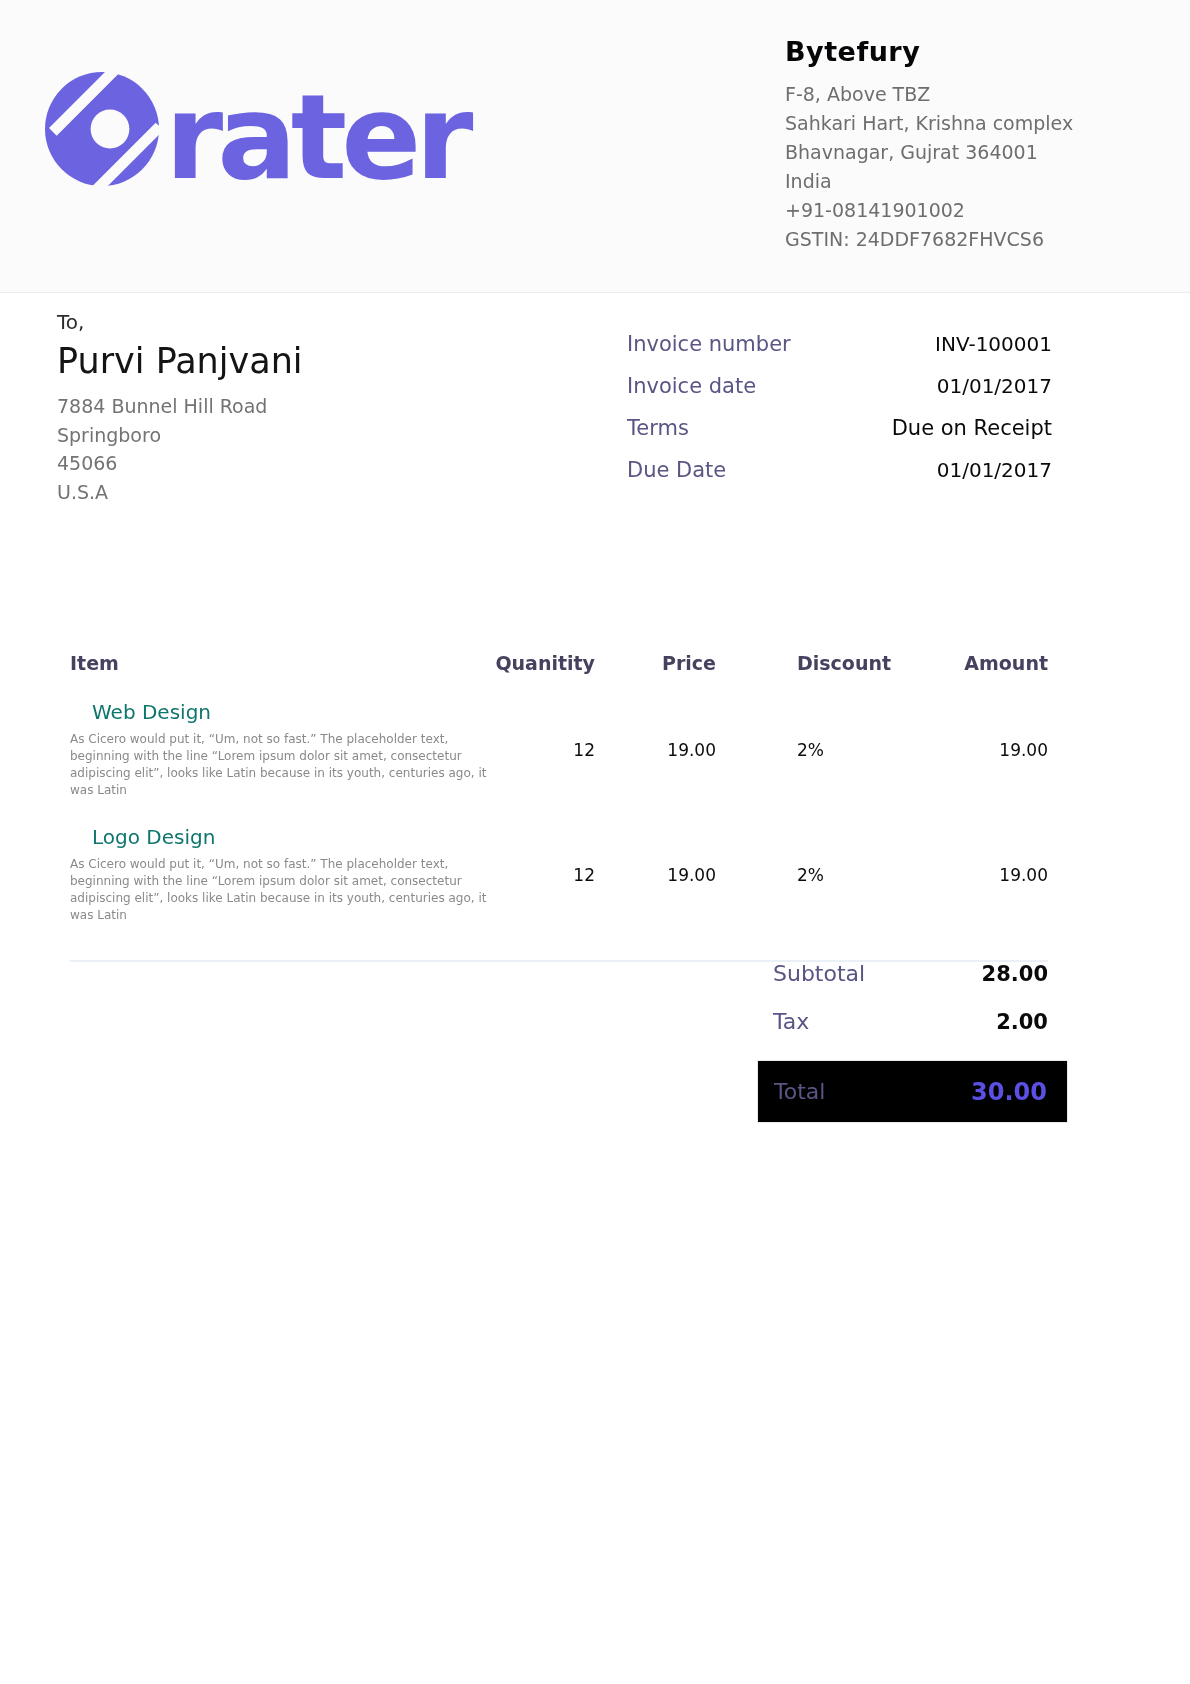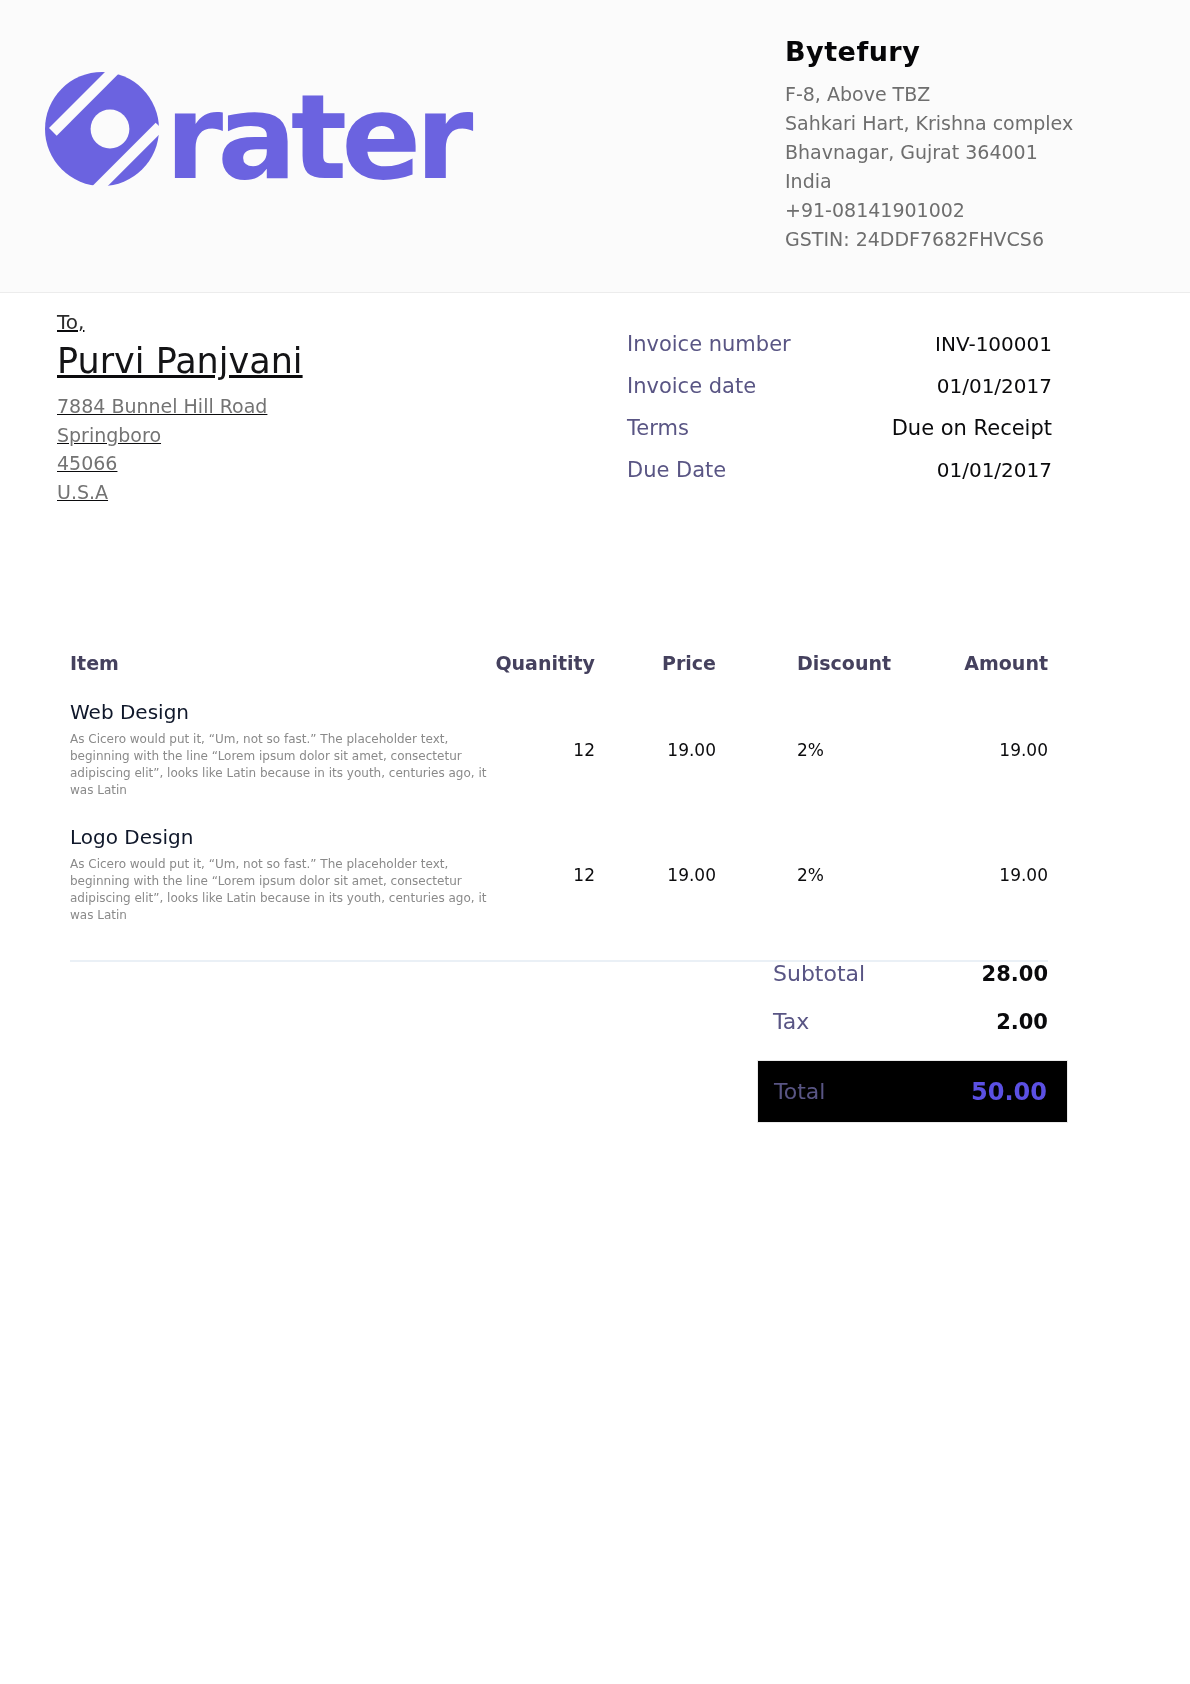--- a/index.html
+++ b/index.html
@@ -26,42 +26,42 @@
     letter-spacing:-6px; color:#6b63e0;
     transform:translateY(6px);
   }
   .company {
     position:absolute; left:785px; top:36px; width:360px;
   }
   .company-name { font-size:27px; font-weight:700; color:#060608; letter-spacing:0.5px; }
   .company-address { margin-top:13px; font-size:19px; color:#6e6e6e; line-height:29px; }
 
   
-  .bill-to { position:absolute; left:57px; top:310px; width:420px;text-decoration:underline; }
+  .bill-to { position:absolute; left:57px; top:310px; width:420px; }
   .bill-to-label { font-size:20px; color:#2b2b2b; }
   .bill-to-name { margin-top:7px; font-size:35px; color:#141416; }
   .bill-to-address { margin-top:11px; font-size:19px; color:#737373; line-height:28.5px; }
 
   
   .meta { position:absolute; left:627px; top:332px; width:425px; }
   .meta-row { display:flex; justify-content:space-between; align-items:baseline; margin-bottom:15px; height:27px; }
   .meta-label { font-size:21px; color:#595584; }
   .meta-value { font-size:20px; color:#0a0a0c; }
 
   
   .items { position:absolute; left:70px; top:652px; width:978px; }
   .thead { display:flex; font-size:19px; font-weight:700; color:#45415e; }
   .col-item { flex:1; min-width:0; }
   .col-qty { width:108px; text-align:right; }
   .col-price { width:121px; text-align:right; }
   .col-gap { width:81px; }
   .col-discount { width:100px; text-align:left; }
   .col-amount { width:151px; text-align:right; }
   .trow { display:flex; align-items:center; margin-top:26px; }
-  .item-name { font-size:20px; color:#0f172a; margin-bottom:7px; }
+  .item-name { font-size:20px; color:#0f766e; margin-bottom:7px;margin-left:22px; }
   .item-desc { font-size:12px; color:#8a8a8a; line-height:17px; max-width:422px; }
   .cell-val { font-size:17px; color:#0c0c0e; }
   .table-divider { margin-top:36px; height:2px; background:#eaf0f6; }
 
   
   .totals { position:absolute; left:757px; top:958px; width:311px; }
   .totals-row {
     display:flex; justify-content:space-between; align-items:flex-end;
     padding:0 20px 0 16px; margin-bottom:20px; height:28px;
   }
@@ -180,15 +180,15 @@
   <div class="totals-row">
     <span class="totals-label">Subtotal</span>
     <span class="totals-value">28.00</span>
   </div>
   <div class="totals-row">
     <span class="totals-label">Tax</span>
     <span class="totals-value">2.00</span>
   </div>
   <div class="total-box">
     <span class="totals-label">Total</span>
-    <span class="total-value">50.00</span>
+    <span class="total-value">30.00</span>
   </div>
 </div>
 
 </body></html>

